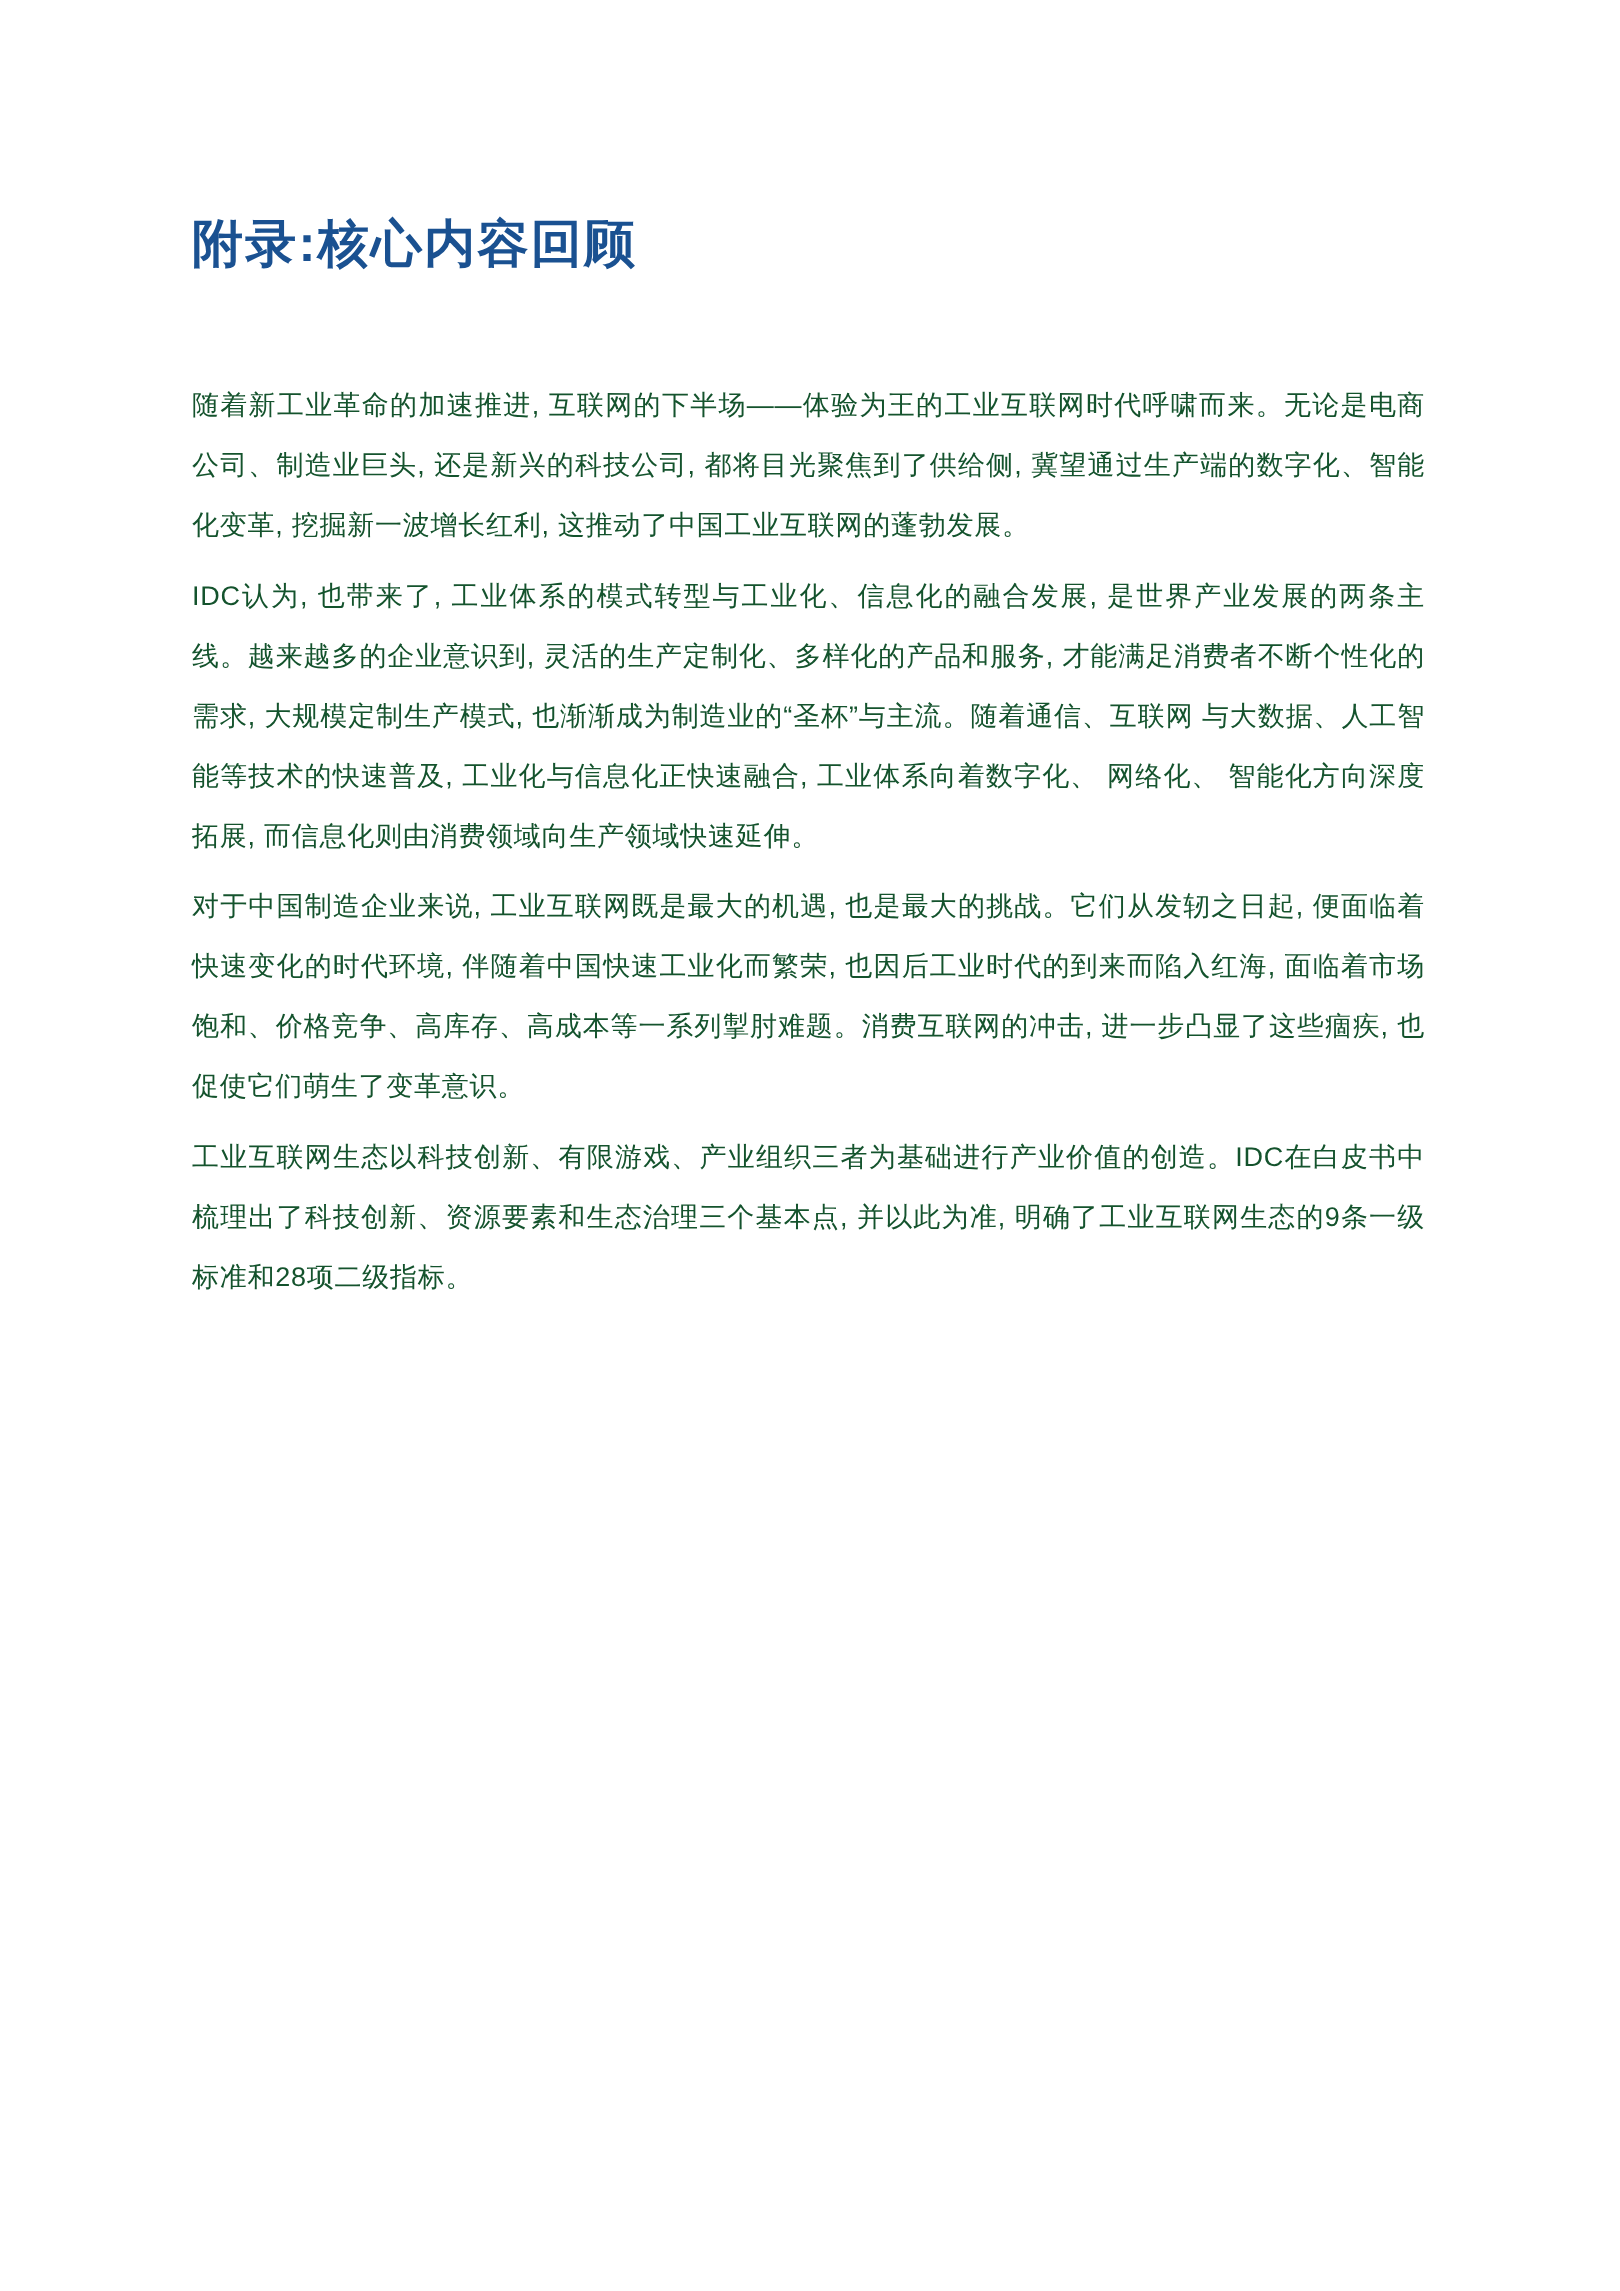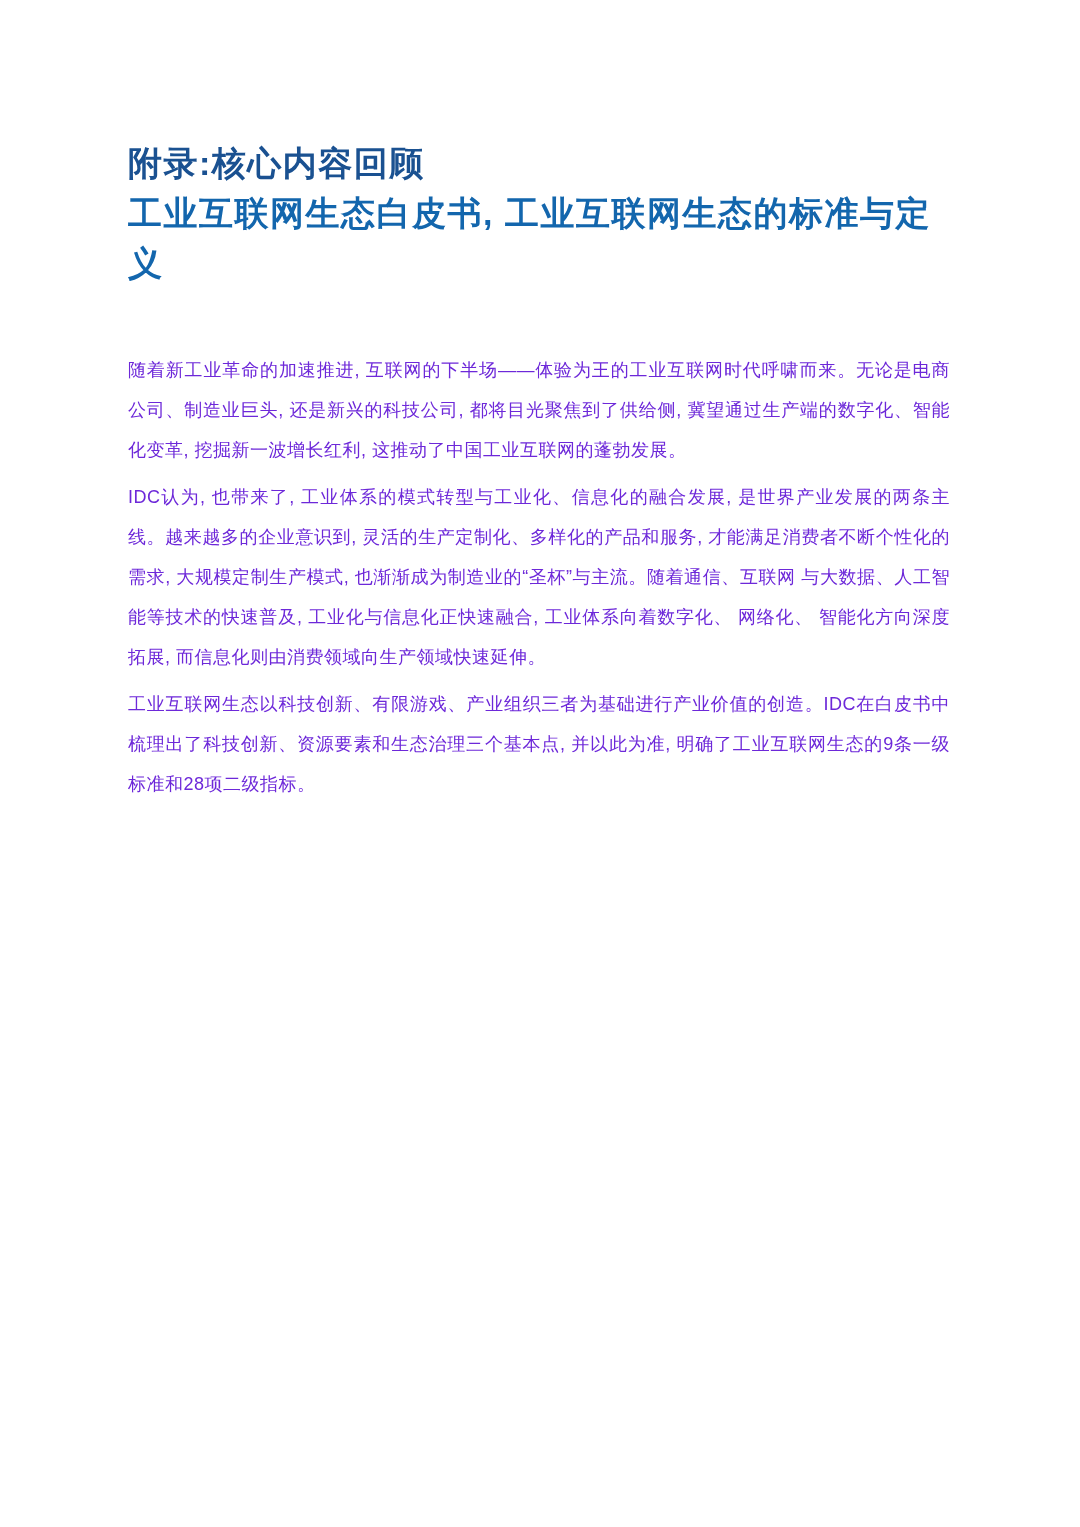--- a/index.html
+++ b/index.html
@@ -30,21 +30,21 @@
   }
   .title-line1 { color: #1a5191; }
   .title-line2 { color: #1366ad; }
   .body-text {
     margin-top: 62px;
   }
   .body-text p {
     margin: 0 0 7px 0;
     font-size: 18px;
     line-height: 40px;
-    color: #6d28d9;
+    color: #14532d;
     text-align: justify;
     letter-spacing: 0.5px;
   }
   .footer {
     position: absolute;
     left: 0;
     top: 1436px;
     width: 1080px;
     height: 30px;
   }
@@ -71,26 +71,26 @@
   }
 </style>
 </head>
 <body>
 
 <div class="page">
 
   <div class="content">
     <header>
       <h1 class="title title-line1">附录:核心内容回顾</h1>
-      <h1 class="title title-line2">工业互联网生态白皮书, 工业互联网生态的标准与定义</h1>
     </header>
 
     <main class="body-text">
       <p>随着新工业革命的加速推进, 互联网的下半场——体验为王的工业互联网时代呼啸而来。无论是电商公司、制造业巨头, 还是新兴的科技公司, 都将目光聚焦到了供给侧, 冀望通过生产端的数字化、智能化变革, 挖掘新一波增长红利, 这推动了中国工业互联网的蓬勃发展。</p>
       <p>IDC认为, 也带来了, 工业体系的模式转型与工业化、信息化的融合发展, 是世界产业发展的两条主线。越来越多的企业意识到, 灵活的生产定制化、多样化的产品和服务, 才能满足消费者不断个性化的需求, 大规模定制生产模式, 也渐渐成为制造业的“圣杯”与主流。随着通信、互联网 与大数据、人工智能等技术的快速普及, 工业化与信息化正快速融合, 工业体系向着数字化、 网络化、 智能化方向深度拓展, 而信息化则由消费领域向生产领域快速延伸。</p>
+      <p>对于中国制造企业来说, 工业互联网既是最大的机遇, 也是最大的挑战。它们从发轫之日起, 便面临着快速变化的时代环境, 伴随着中国快速工业化而繁荣, 也因后工业时代的到来而陷入红海, 面临着市场饱和、价格竞争、高库存、高成本等一系列掣肘难题。消费互联网的冲击, 进一步凸显了这些痼疾, 也促使它们萌生了变革意识。</p>
       <p>工业互联网生态以科技创新、有限游戏、产业组织三者为基础进行产业价值的创造。IDC在白皮书中梳理出了科技创新、资源要素和生态治理三个基本点, 并以此为准, 明确了工业互联网生态的9条一级标准和28项二级指标。</p>
     </main>
   </div>
 
   <footer class="footer">
     <div class="page-badge">34</div>
     <div class="footer-rule"></div>
   </footer>
 
 </div>

